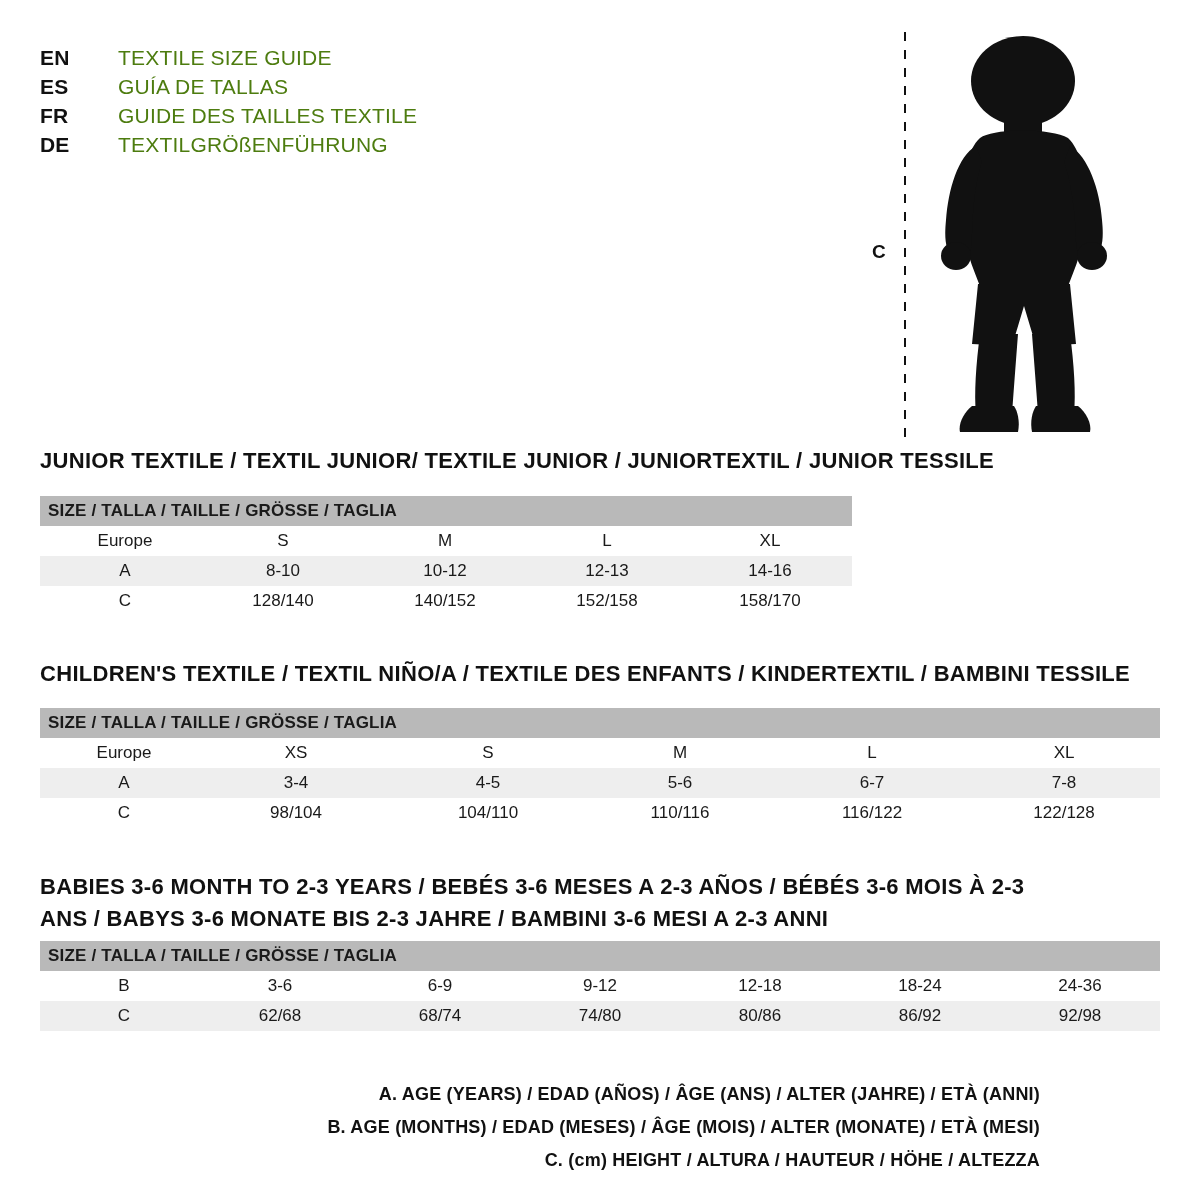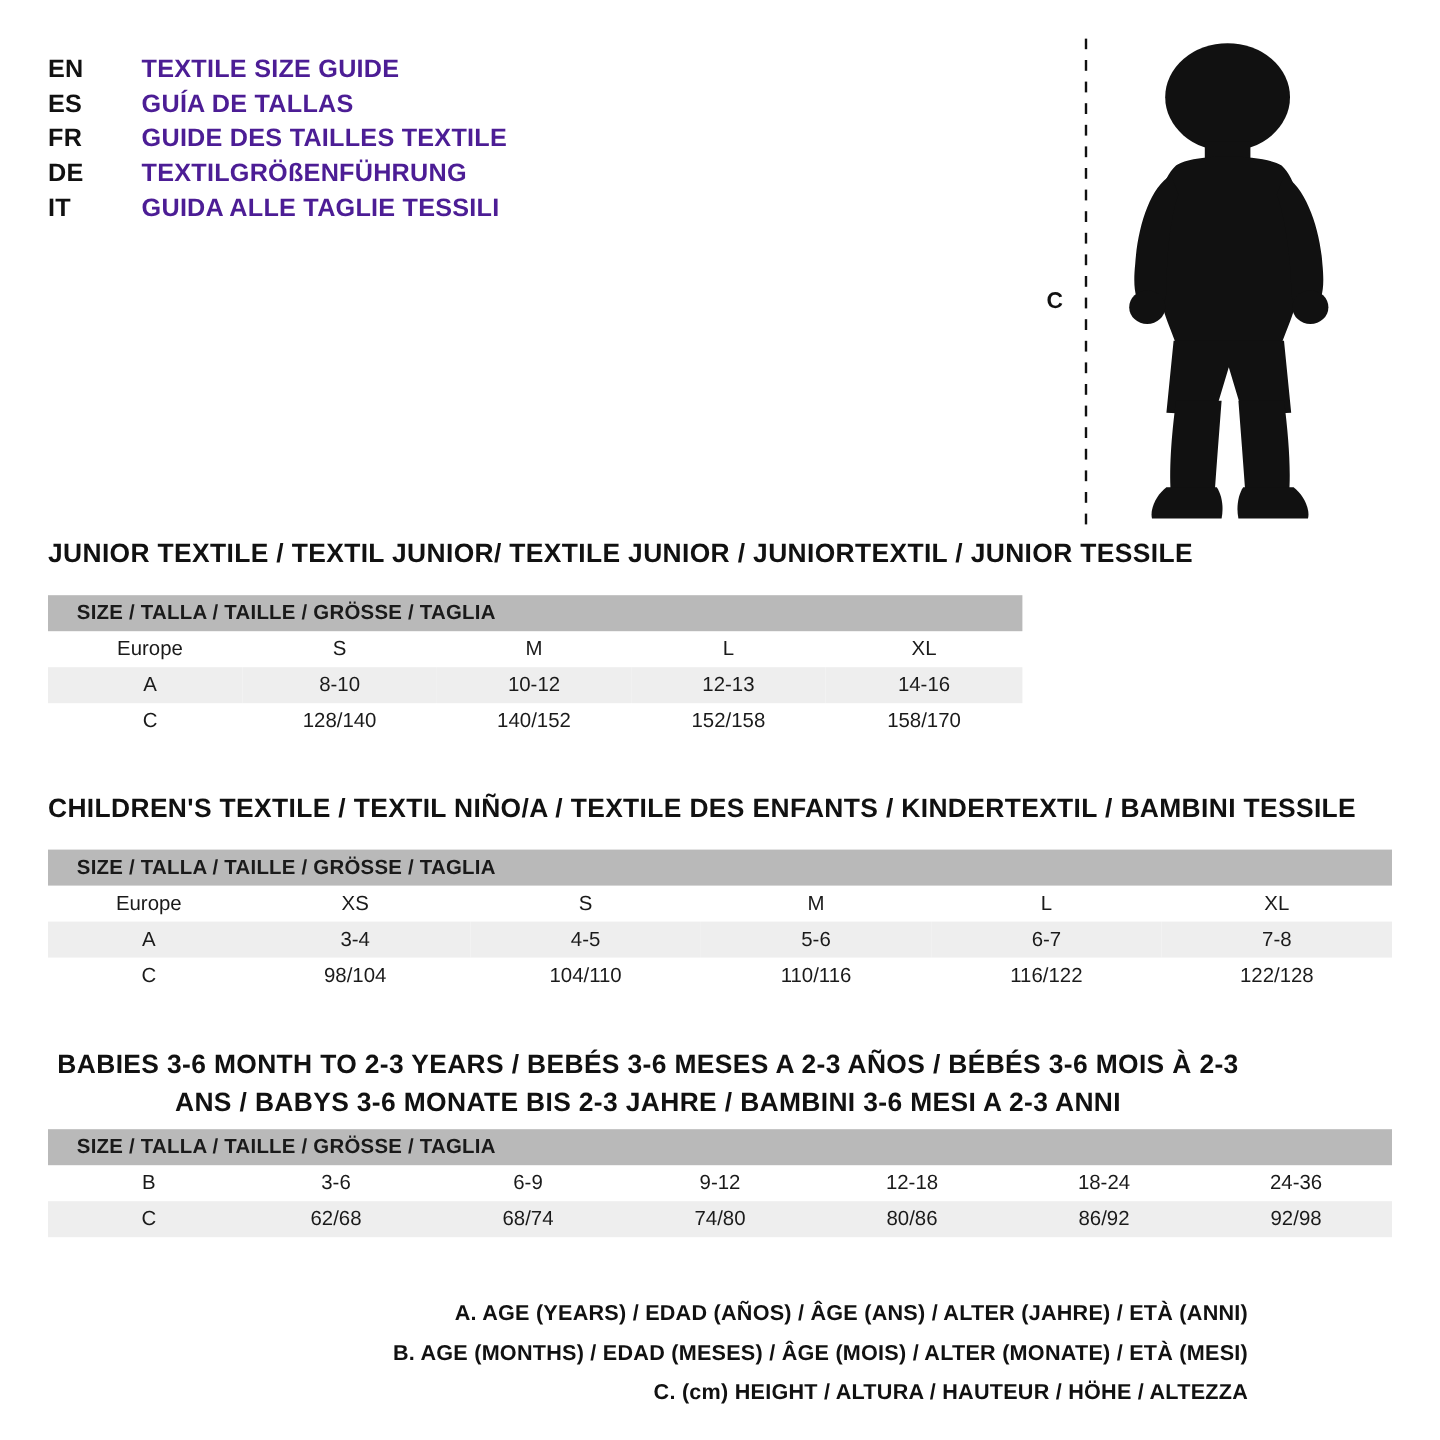--- a/index.html
+++ b/index.html
@@ -40,23 +40,23 @@
   .lang-code {
     width: 78px;
     font-size: 21px;
     font-weight: 700;
     letter-spacing: 0.2px;
     color: #111;
     flex: 0 0 78px;
   }
   .lang-title {
     font-size: 21px;
-    font-weight: 700;
+    font-weight: 400;
     letter-spacing: 0.2px;
-    color: #4c1d95;
+    color: #4d7c0f;
   }
 
   
   .figure-area {
     position: absolute;
     right: 60px;
     top: 10px;
     width: 260px;
     height: 420px;
   }
@@ -92,40 +92,39 @@
     font-size: 22px;
     font-weight: 700;
     letter-spacing: 0.3px;
     color: #111;
     white-space: nowrap;
   }
   .section-title.two-line {
     white-space: normal;
     line-height: 1.45;
     width: 1000px;
-    text-align: center;
   }
 
   
   table.size-table {
     position: absolute;
     border-collapse: collapse;
     table-layout: fixed;
     font-size: 17px;
   }
   table.size-table td {
     padding: 5px 0 5px 0;
     color: #1a1a1a;
     font-weight: 400;
   }
   table.size-table tr.head-row td {
     background: #b9b9b9;
     font-weight: 700;
     font-size: 17px;
-    padding-left: 24px;
+    padding-left: 8px;
     letter-spacing: 0.2px;
   }
   table.size-table tr.shade td {
     background: #eeeeee;
   }
   table.size-table td.label-col {
     padding-left: 8px;
     text-align: center;
   }
   table.size-table td.val {
@@ -164,24 +163,20 @@
       <span class="lang-title">GUÍA DE TALLAS</span>
     </div>
     <div class="lang-row">
       <span class="lang-code">FR</span>
       <span class="lang-title">GUIDE DES TAILLES TEXTILE</span>
     </div>
     <div class="lang-row">
       <span class="lang-code">DE</span>
       <span class="lang-title">TEXTILGRÖßENFÜHRUNG</span>
     </div>
-    <div class="lang-row">
-      <span class="lang-code">IT</span>
-      <span class="lang-title">GUIDA ALLE TAGLIE TESSILI</span>
-    </div>
   </div>
 
   <div class="figure-area">
     <div class="figure-c-label">C</div>
     <div class="figure-dashes"></div>
     <svg class="figure-silhouette" viewBox="0 0 210 410">
       <g fill="#111111">
 
         <ellipse cx="103" cy="47" rx="52" ry="45"></ellipse>
 

